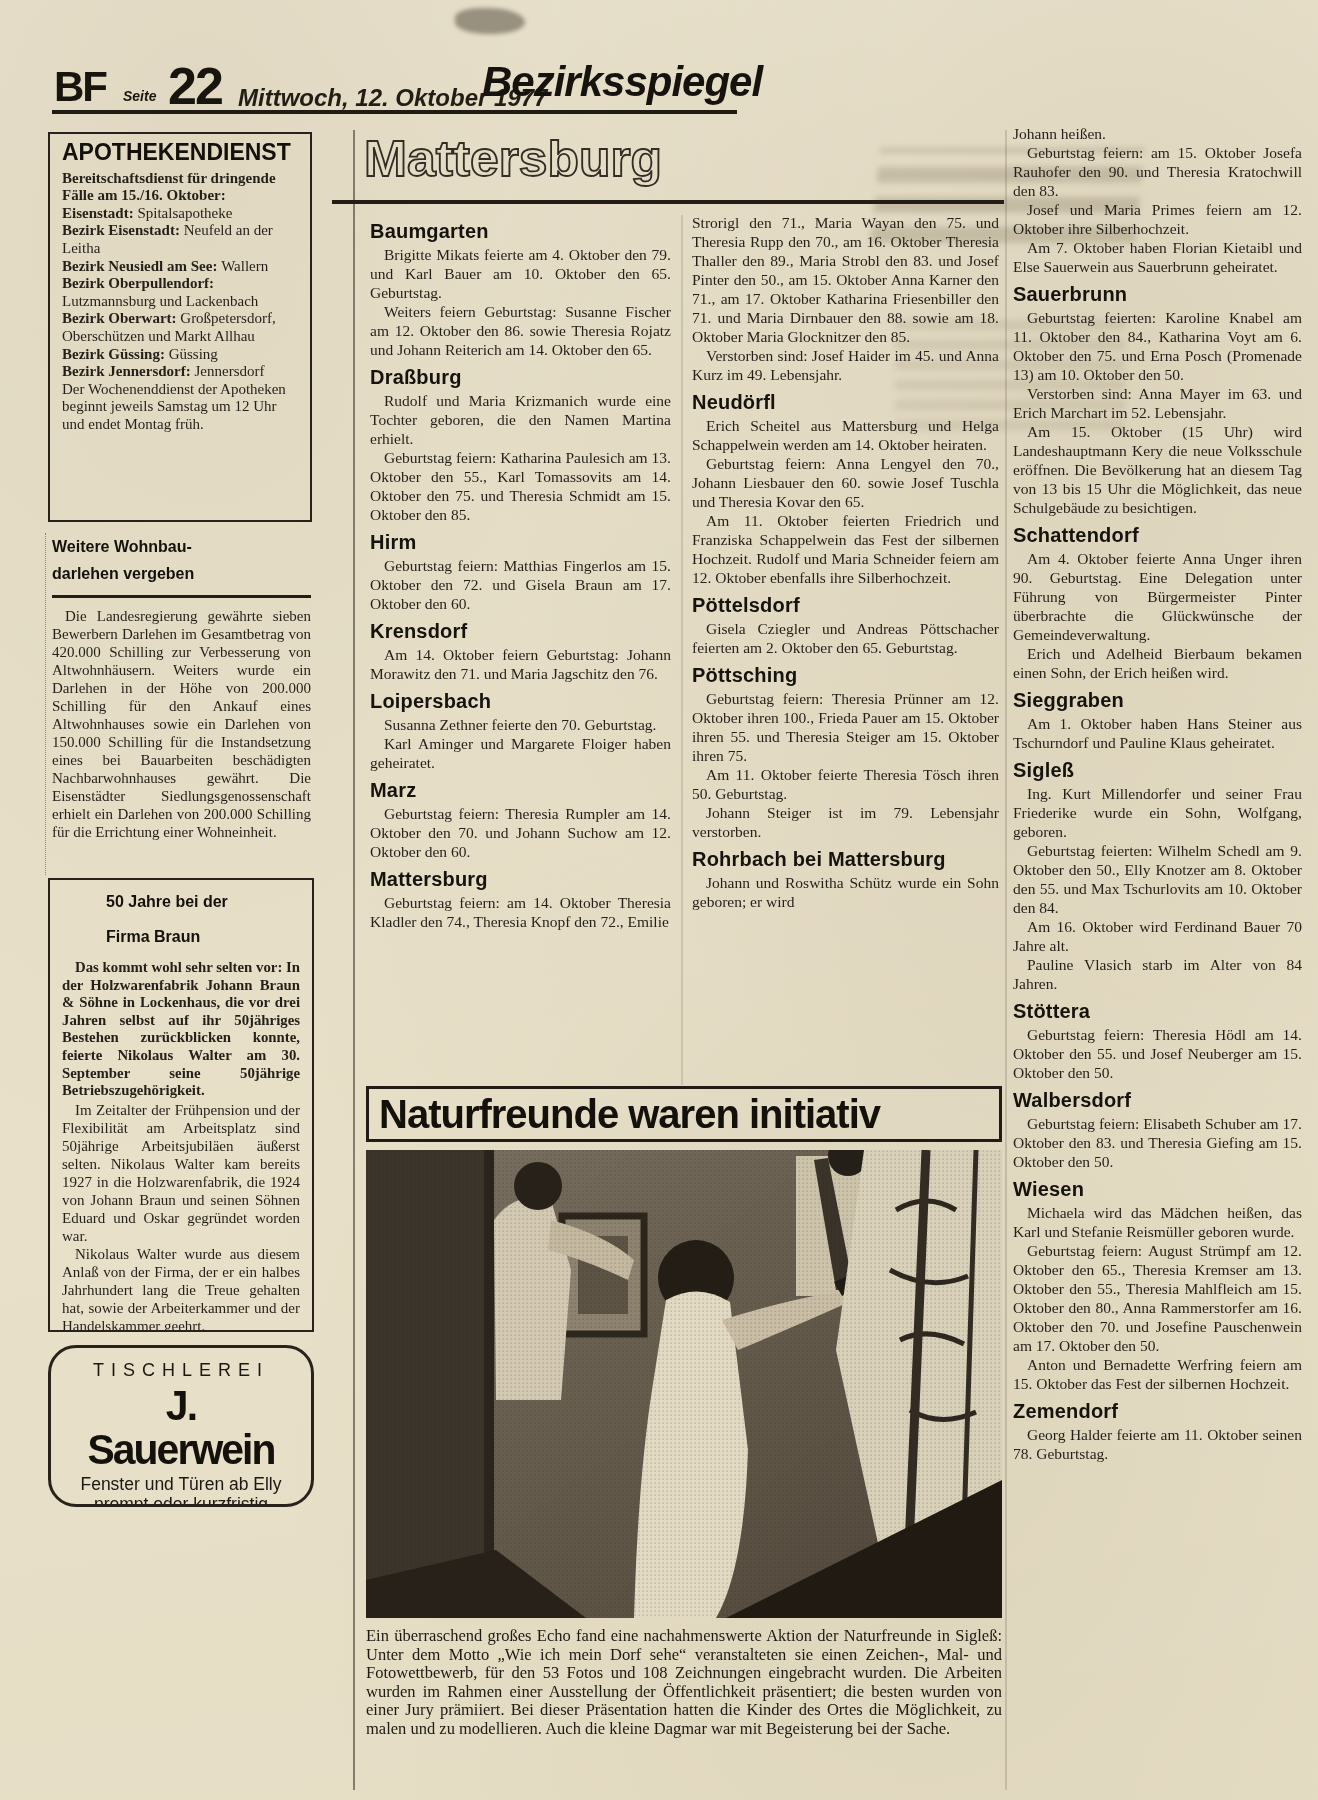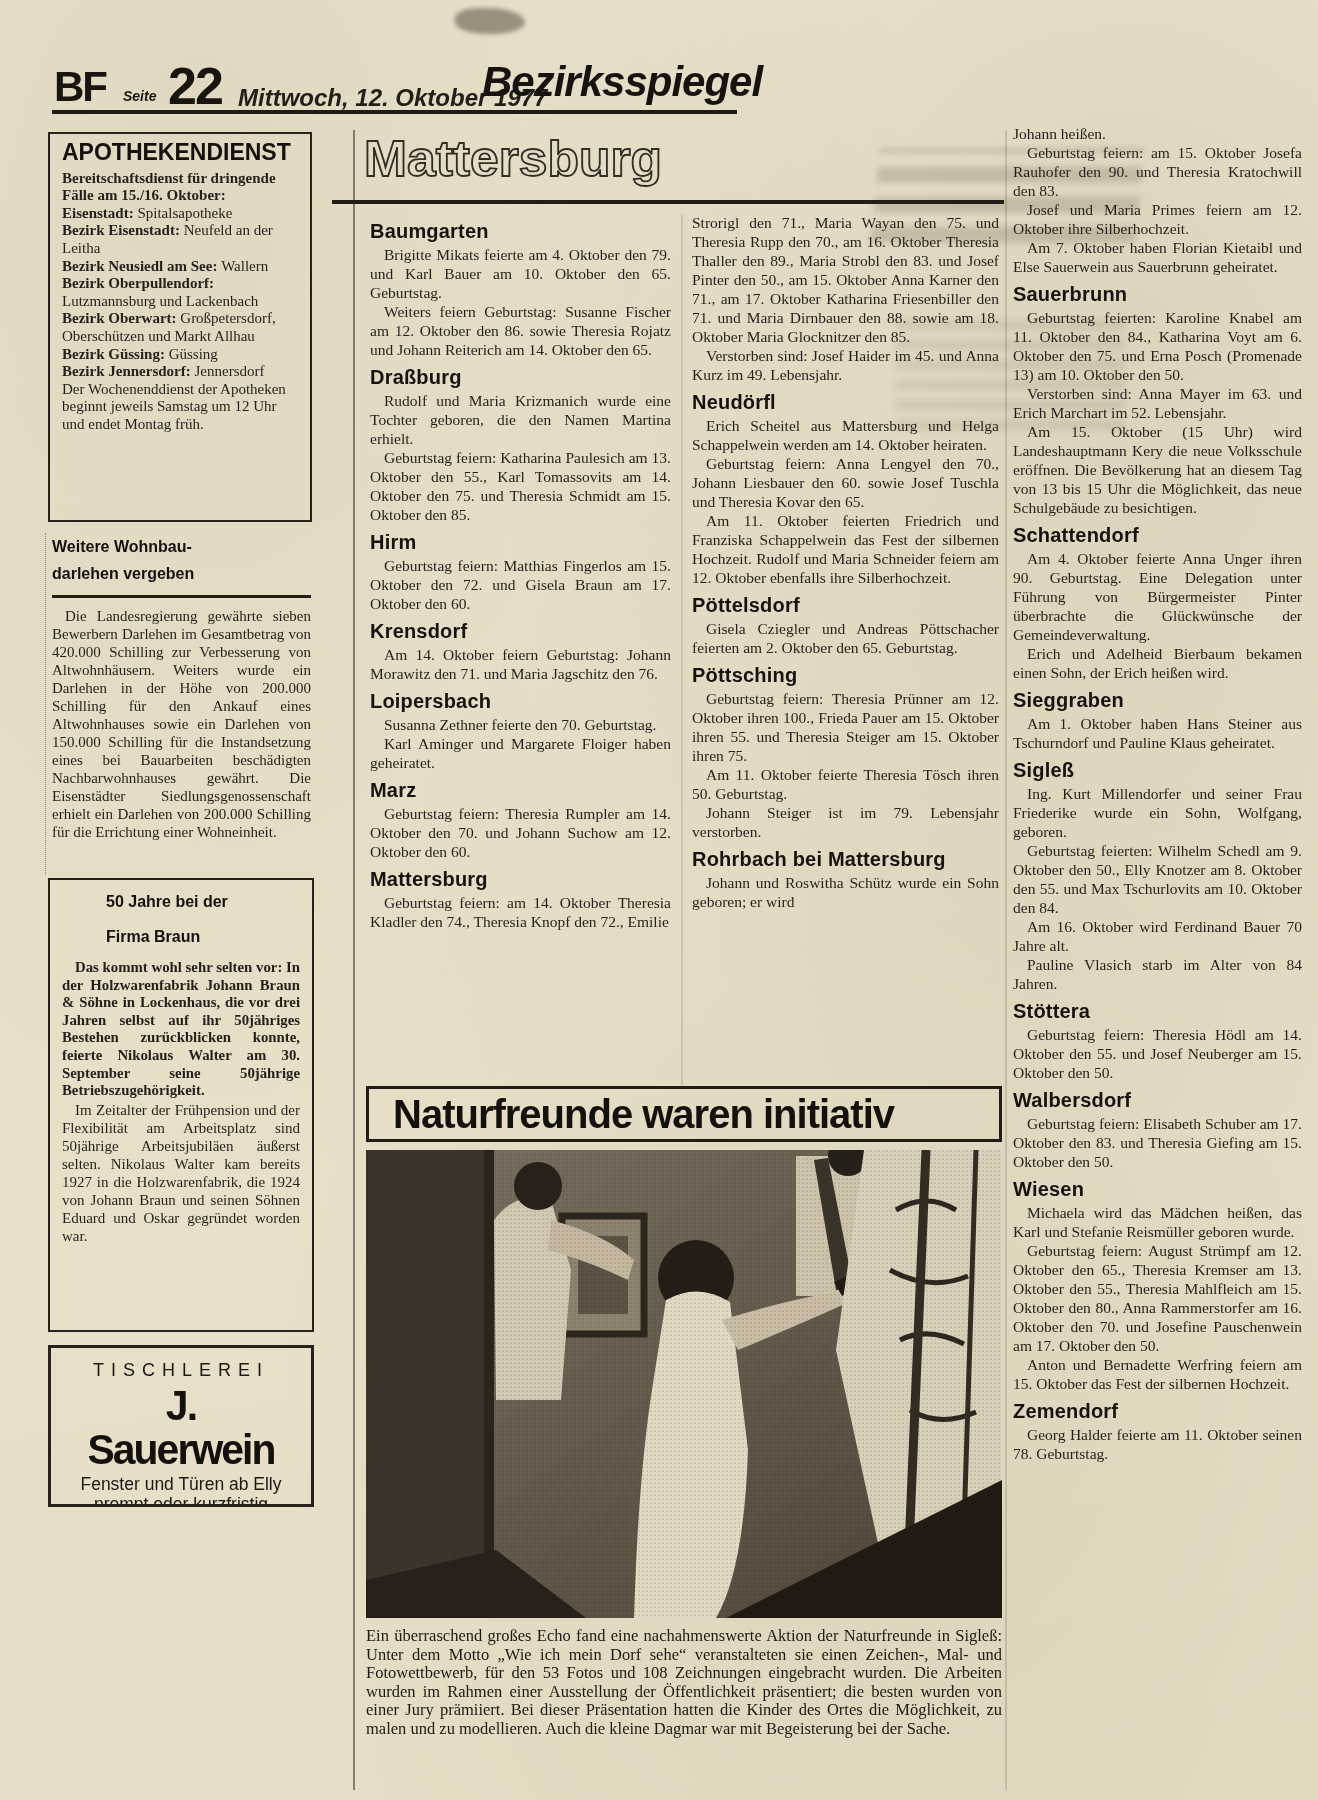--- a/index.html
+++ b/index.html
@@ -38,30 +38,30 @@
   .apo p{margin:0;text-align:left;}
   .apo b{font-weight:bold;}
   .wohnbau{position:absolute;left:45px;top:533px;width:266px;height:342px;overflow:hidden;border-left:1px dotted rgba(60,50,40,0.5);padding-left:6px;box-sizing:border-box;}
   .wohnbau h2, .braun h2{font-family:Liberation Sans, sans-serif;font-size:16px;line-height:27px;margin:0;color:#14110c;}
   .wohnbau .hr{height:3px;background:#221d16;margin:8px 0 9px;}
   .wohnbau .body, .braun .body{font-size:15px;line-height:18px;text-align:justify;}
   .wohnbau .body p, .braun .body p{margin:0;text-indent:13px;}
   .braun{left:48px;top:878px;width:266px;height:454px;font-size:14.8px;line-height:17.6px;}
   .braun h2{margin-bottom:8px;margin-left:44px;}
   .braun .lead{font-weight:bold;text-align:justify;text-indent:13px;margin:0 0 1px;}
-  .tisch{left:48px;top:1345px;width:266px;height:162px;border-width:3px;text-align:center;font-family:"Liberation Sans",sans-serif;}
+  .tisch{left:48px;top:1345px;width:266px;height:162px;border-width:3px;text-align:center;font-family:"Liberation Sans",sans-serif;border-radius:28px;}
   .tisch .l1{letter-spacing:7px;font-size:18px;margin-top:4px;color:#1b1712;}
   .tisch .l2{font-size:43px;font-weight:bold;letter-spacing:-2px;transform:scaleX(0.95);line-height:44px;margin:2px 0 3px;color:#14110c;}
   .tisch .l3,.tisch .l4{font-size:17.5px;line-height:20px;color:#1b1712;}
   
   .logo{position:absolute;left:360px;top:128px;width:310px;height:64px;}
   .logo-rule{position:absolute;left:332px;top:200px;width:672px;height:3.5px;background:#221d16;}
   
   .story{position:absolute;left:366px;top:1086px;width:636px;}
-  .story .hbox{border:3px solid #211c15;height:56px;display:flex;align-items:center;padding-left:24px;box-sizing:border-box;}
+  .story .hbox{border:3px solid #211c15;height:56px;display:flex;align-items:center;padding-left:10px;box-sizing:border-box;}
   .story .hbox span{font-family:"Liberation Sans",sans-serif;font-weight:bold;font-size:40px;letter-spacing:-1px;color:#14110c;white-space:nowrap;}
   .story .photo{margin-top:8px;width:636px;height:468px;}
   .story .photo svg{display:block;width:100%;height:100%;}
   .story .caption{margin-top:9px;font-weight:normal;font-size:16.5px;line-height:18.6px;text-align:justify;color:#1d1913;}
 </style>
 </head>
 <body>
 
 <div class="page">
 
@@ -102,20 +102,21 @@
         <p>Die Landesregierung gewährte sieben Bewerbern Darlehen im Gesamtbetrag von 420.000 Schilling zur Verbesserung von Altwohnhäusern. Weiters wurde ein Darlehen in der Höhe von 200.000 Schilling für den Ankauf eines Altwohnhauses sowie ein Darlehen von 150.000 Schilling für die Instandsetzung eines bei Bauarbeiten beschädigten Nachbarwohnhauses gewährt. Die Eisenstädter Siedlungsgenossenschaft erhielt ein Darlehen von 200.000 Schilling für die Errichtung einer Wohneinheit.</p>
       </div>
   </div>
 
   <div class="box braun">
     <h2>50 Jahre bei der</h2>
     <h2 style="margin-bottom:9px;">Firma Braun</h2>
     <p class="lead">Das kommt wohl sehr selten vor: In der Holzwarenfabrik Johann Braun &amp; Söhne in Lockenhaus, die vor drei Jahren selbst auf ihr 50jähriges Bestehen zurückblicken konnte, feierte Nikolaus Walter am 30. September seine 50jährige Betriebszugehörigkeit.</p>
     <div class="body">
         <p>Im Zeitalter der Frühpension und der Flexibilität am Arbeitsplatz sind 50jährige Arbeitsjubiläen äußerst selten. Nikolaus Walter kam bereits 1927 in die Holzwarenfabrik, die 1924 von Johann Braun und seinen Söhnen Eduard und Oskar gegründet worden war.</p>
+        <p>Nikolaus Walter wurde aus diesem Anlaß von der Firma, der er ein halbes Jahrhundert lang die Treue gehalten hat, sowie der Arbeiterkammer und der Handelskammer geehrt.</p>
       </div>
   </div>
 
   <div class="box tisch">
     <div class="l1">TISCHLEREI</div>
     <div class="l2">J. Sauerwein</div>
     <div class="l3">Fenster und Türen ab Elly</div>
     <div class="l4">prompt oder kurzfristig lieferbar</div>
 
   </div>

